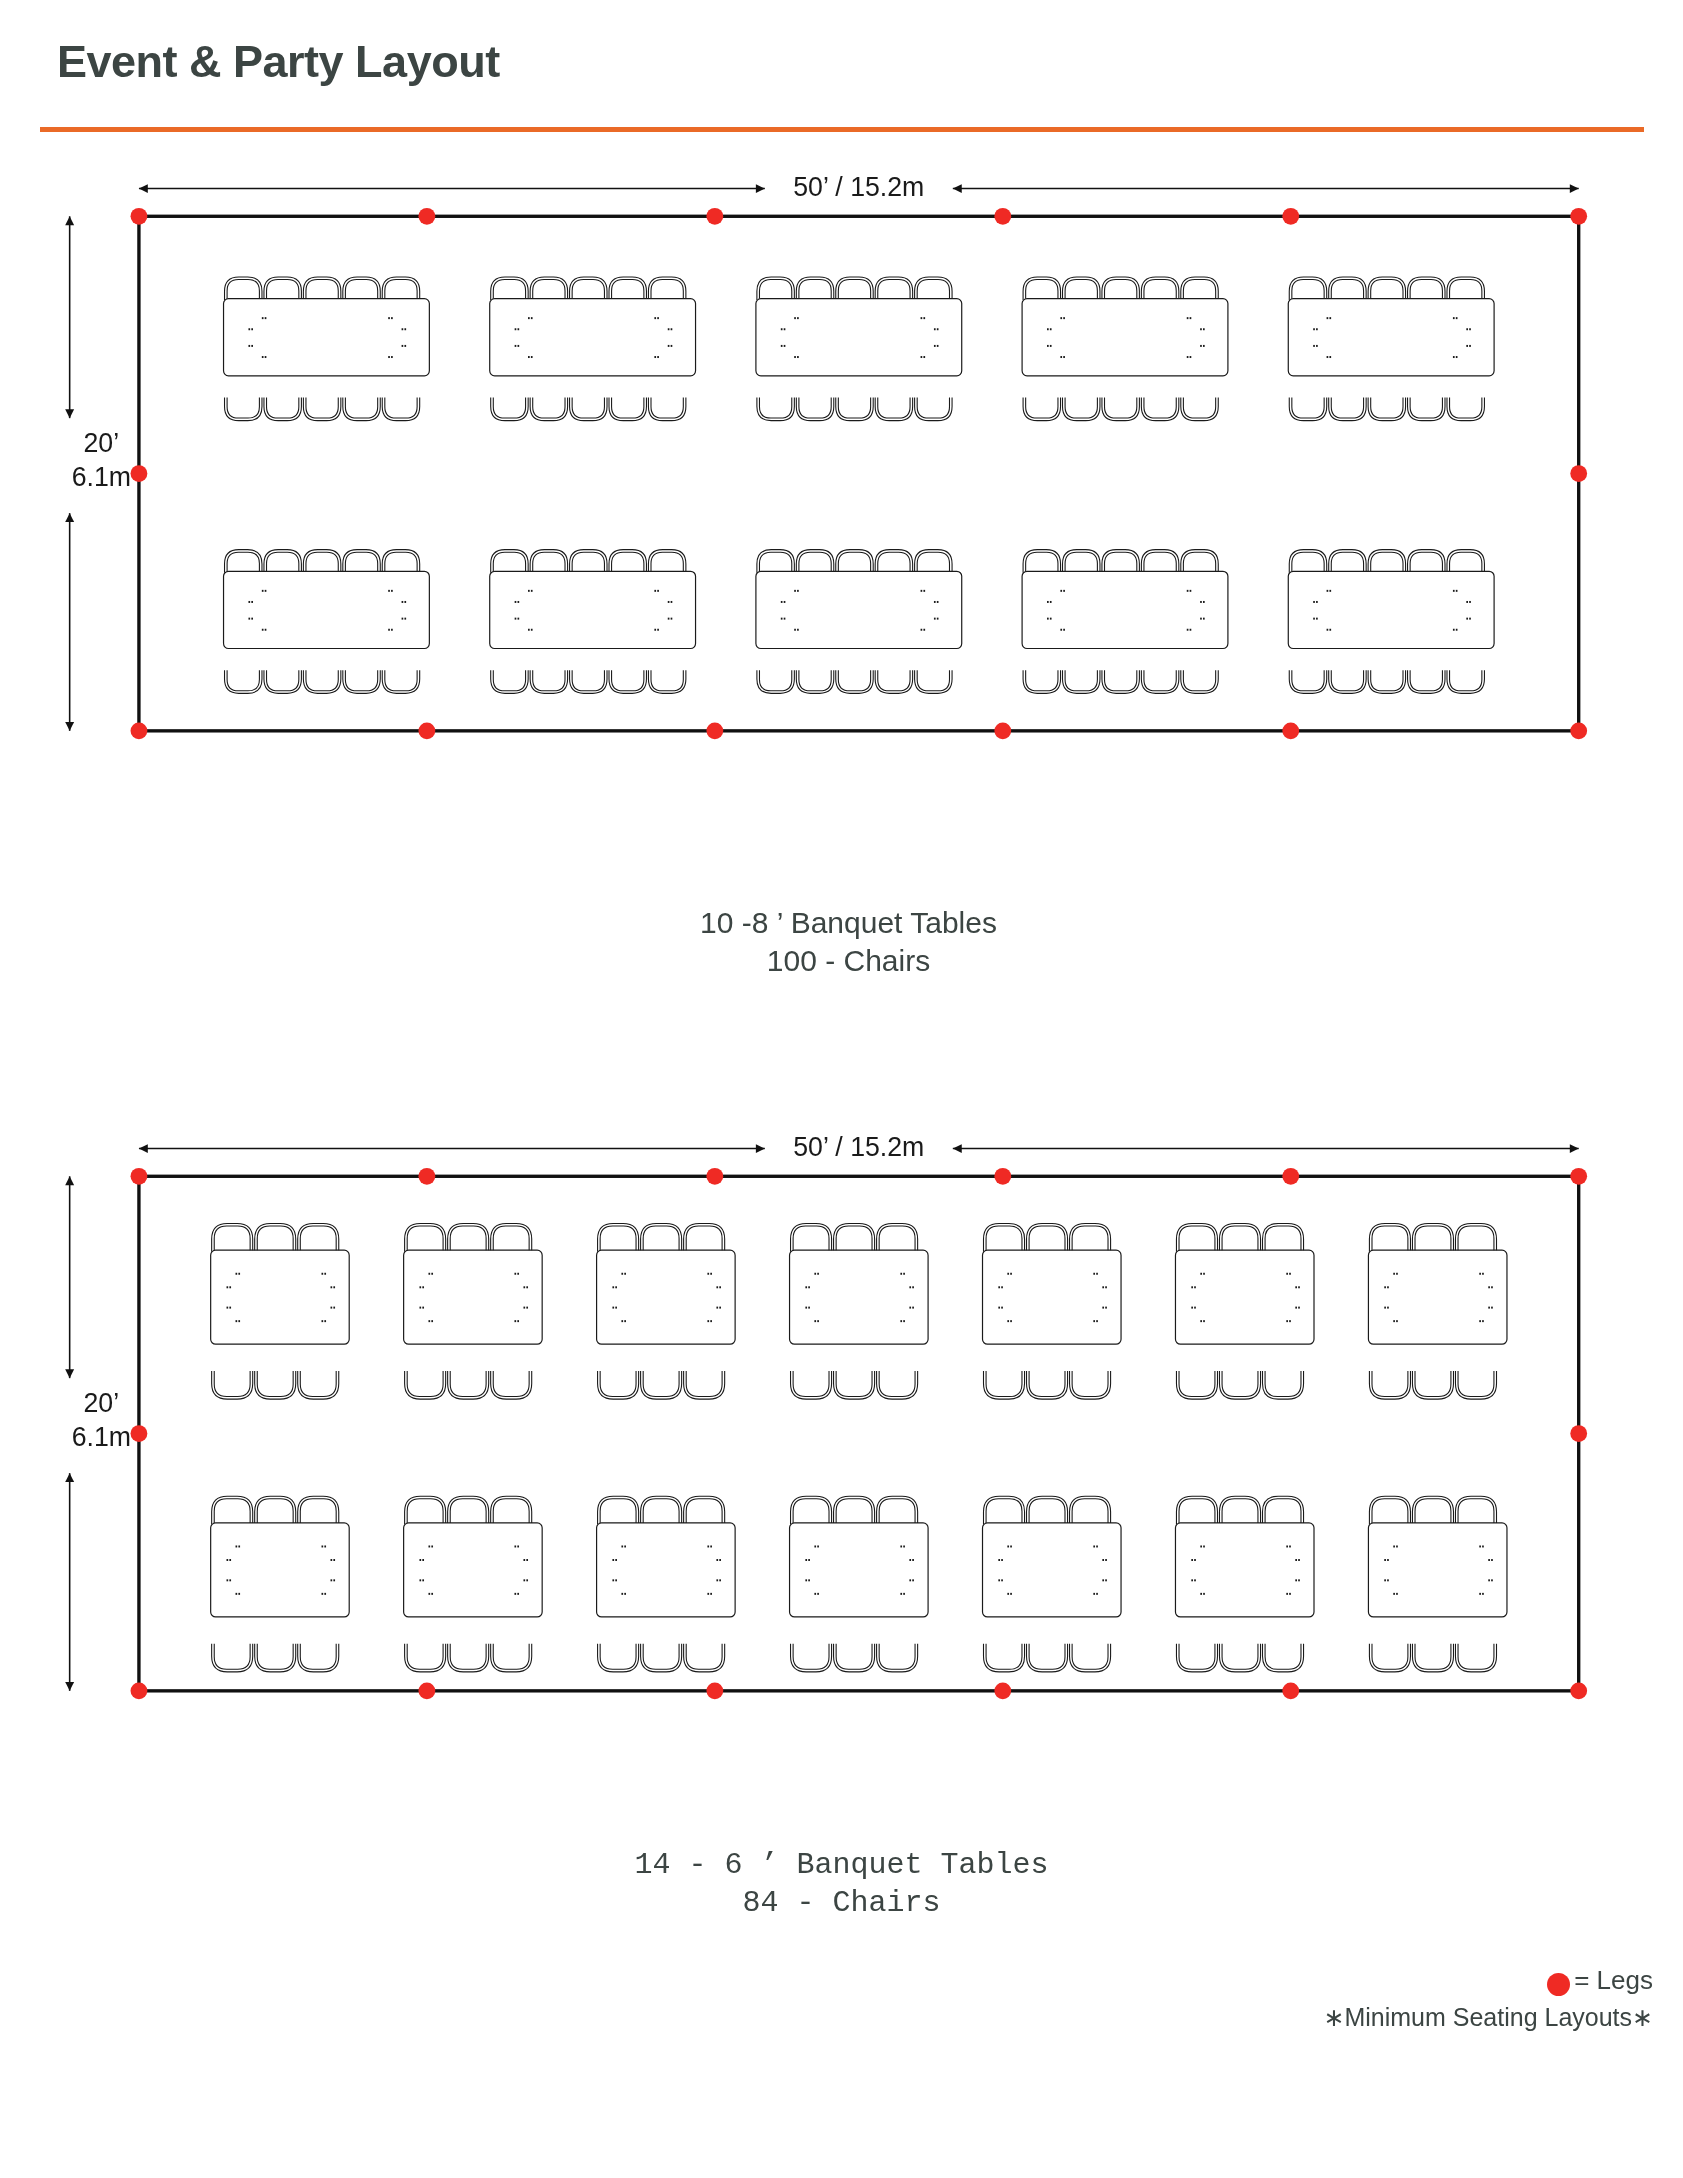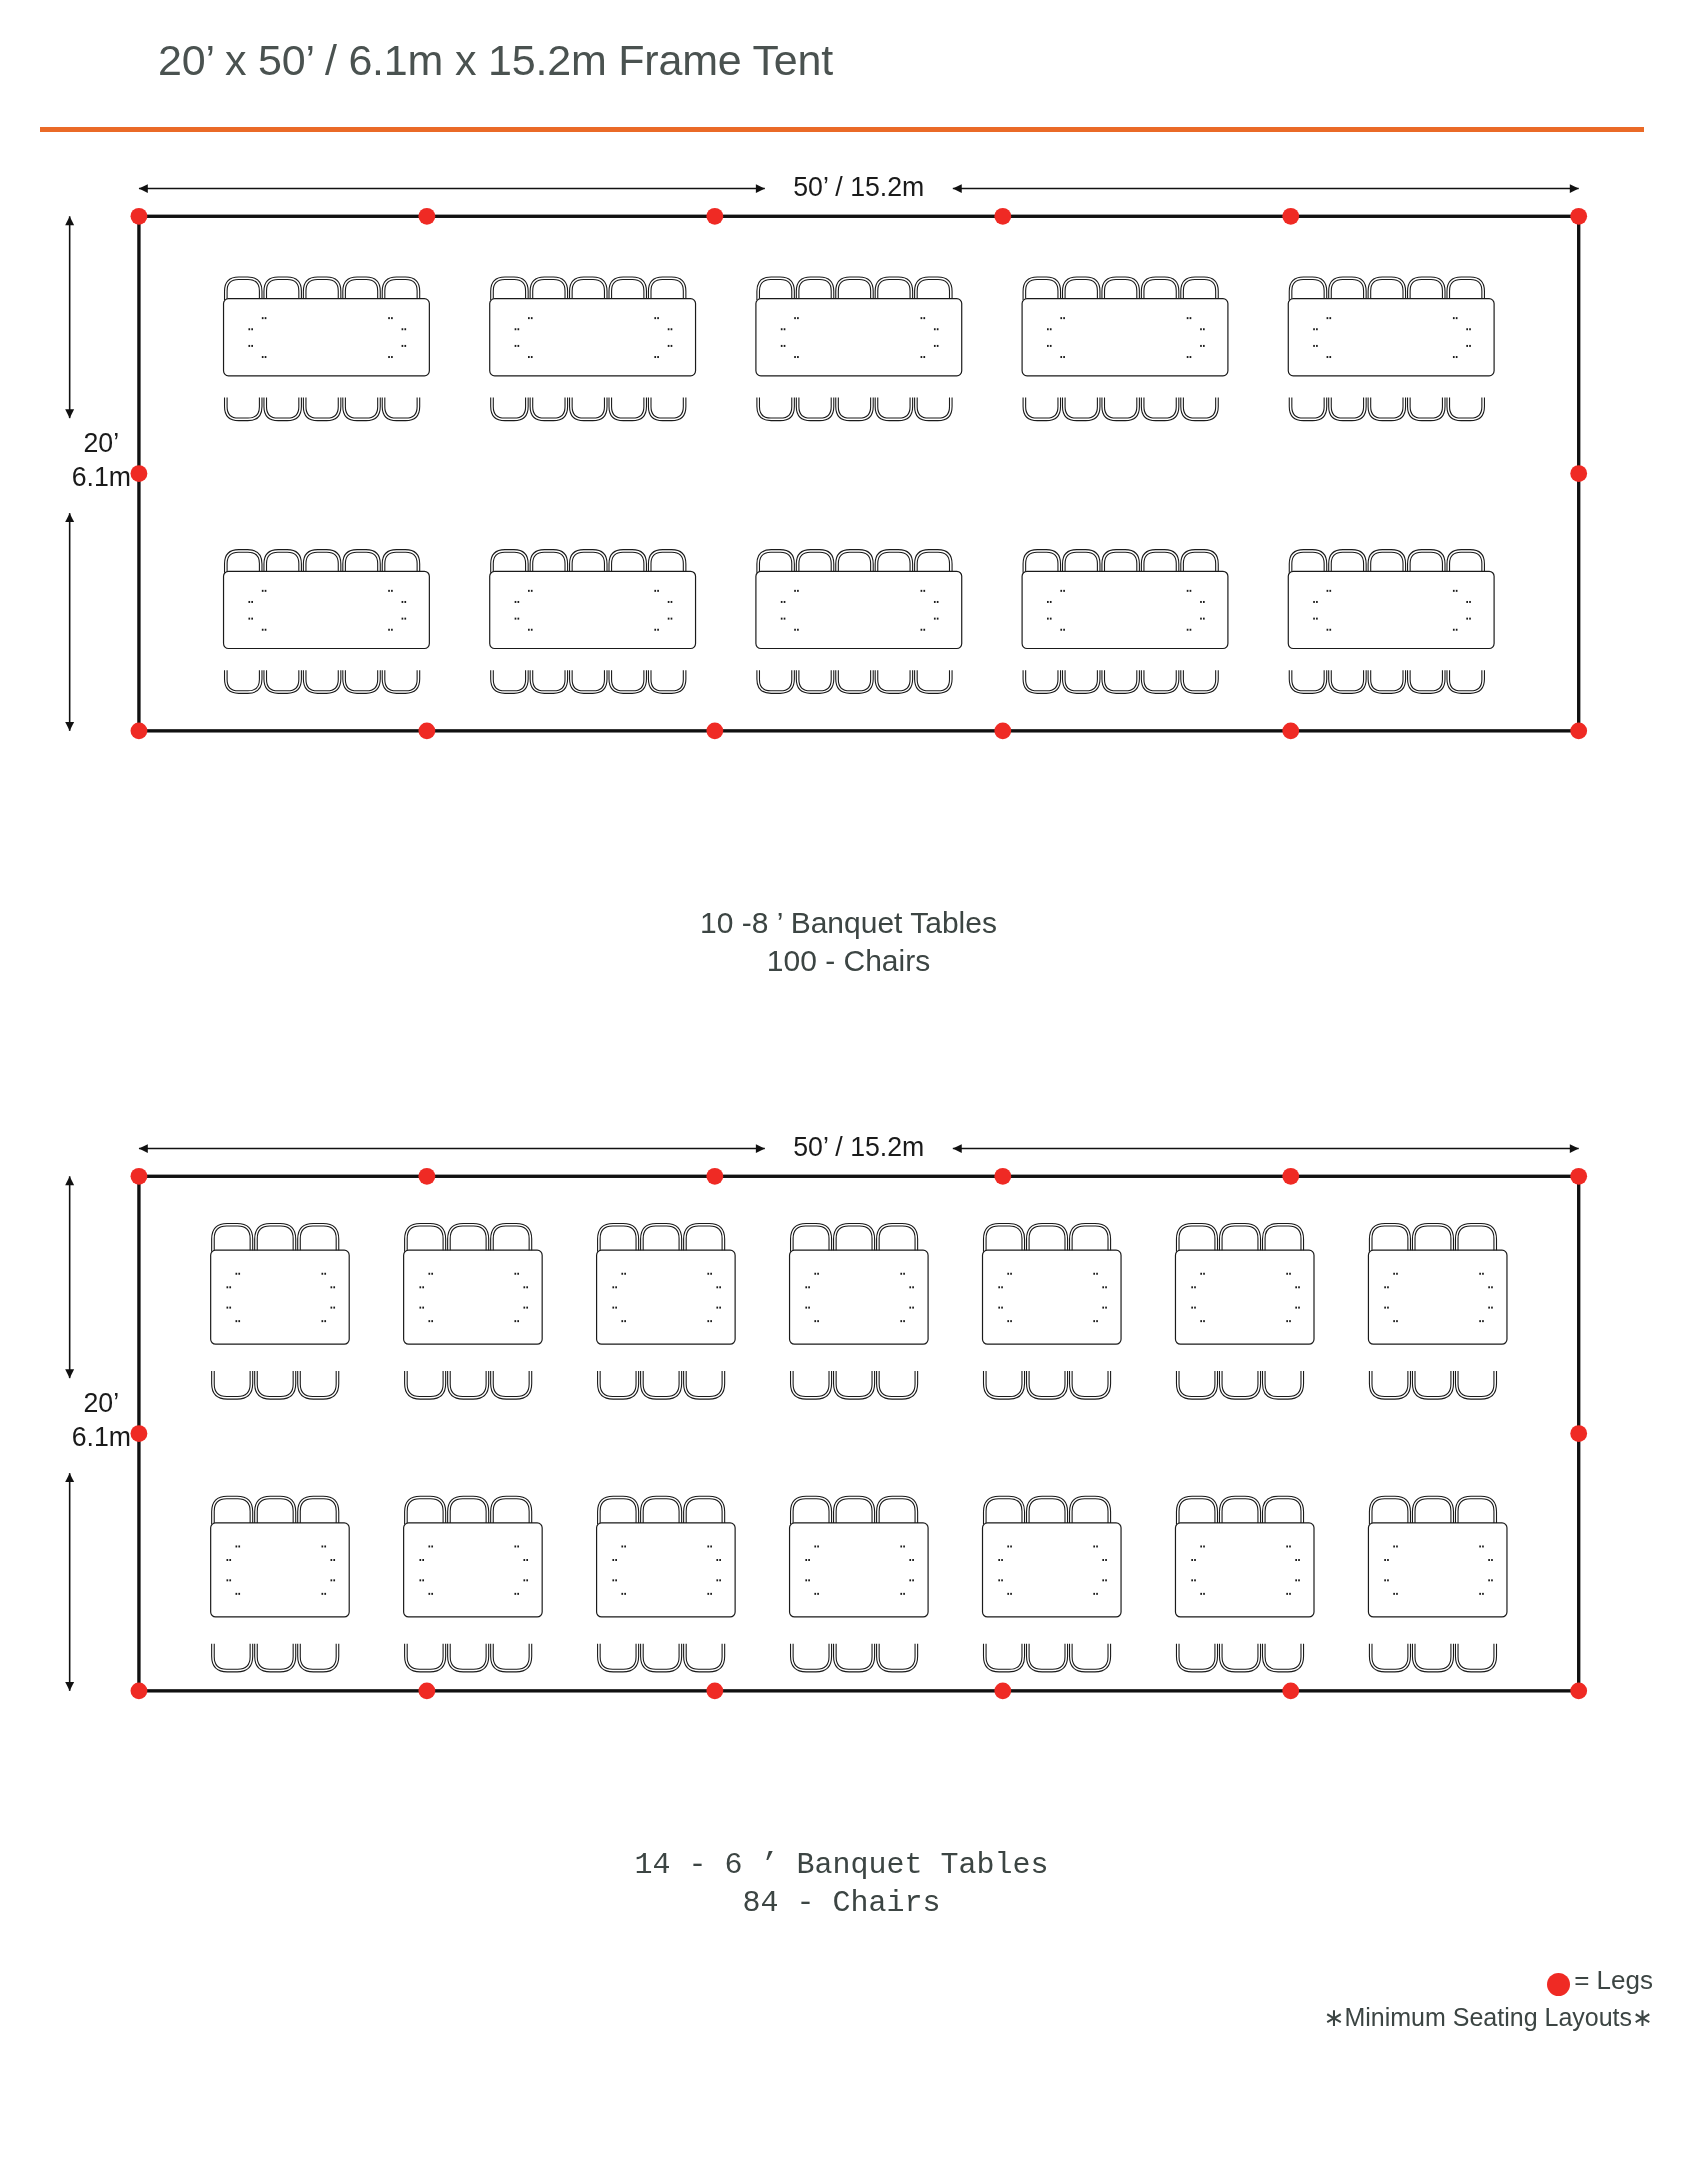--- a/index.html
+++ b/index.html
@@ -62,21 +62,21 @@
   }
   .legend-row-2 { font-size: 25px; color: #3c4543; margin-top: 6px; }
 </style>
 </head>
 <body>
 
 <div class="page">
 
   <div class="header">
     <div class="header-row">
-      <span class="title-sub">20’ x 50’ /  6.1m x 15.2m Frame Tent</span>
+      <span class="title-main">Event &amp; Party Layout</span>
     </div>
     <div class="rule"></div>
   </div>
 
   <div class="diagram" id="diagram-1">
     <svg width="1683" height="851" viewBox="0 0 1700 860">
         <g>
           <line x1="140" y1="40" x2="772.5" y2="40" stroke="#111" stroke-width="1.6"></line>
           <polygon points="140,40 149,35.5 149,44.5" fill="#111"></polygon>
           <polygon points="772.5,40 763.5,35.5 763.5,44.5" fill="#111"></polygon>

